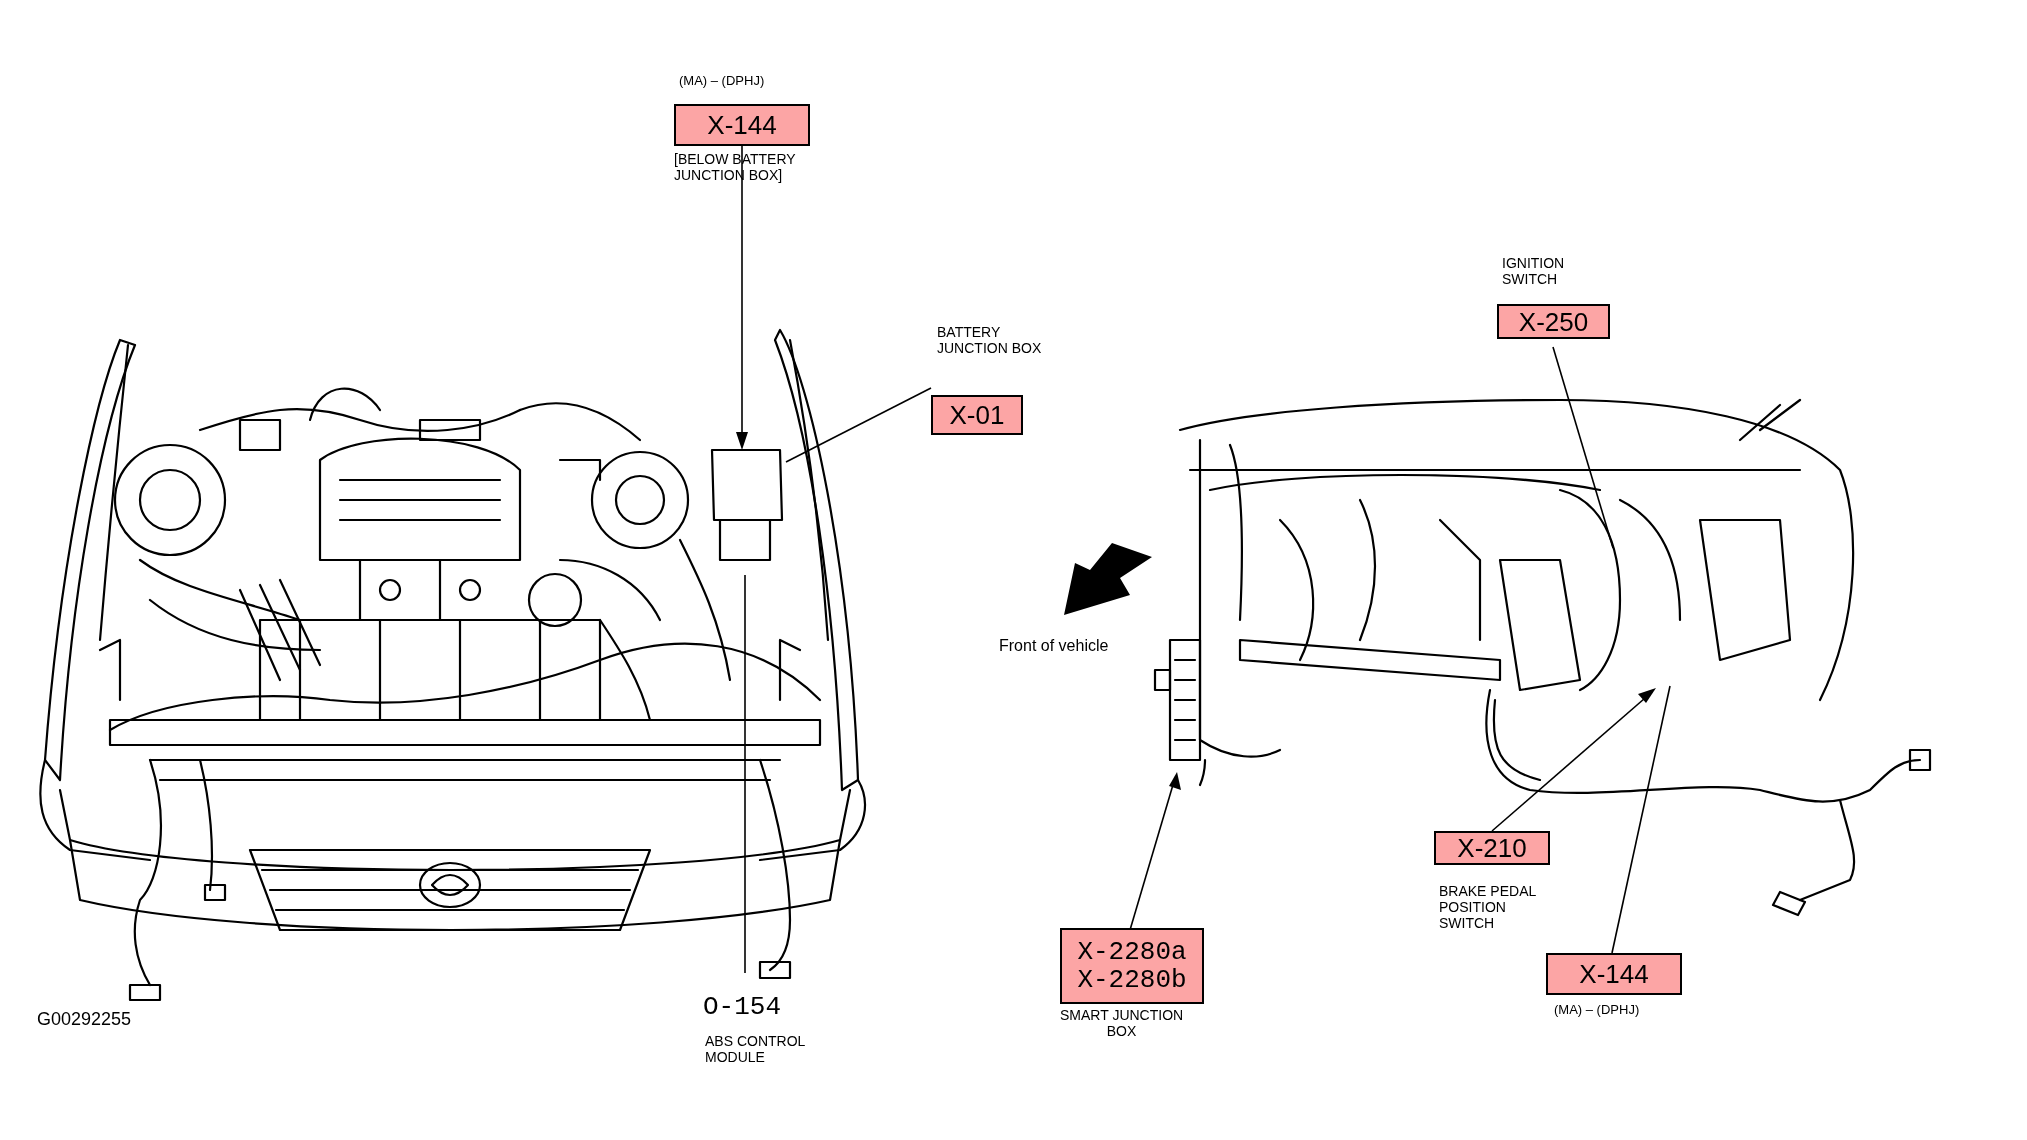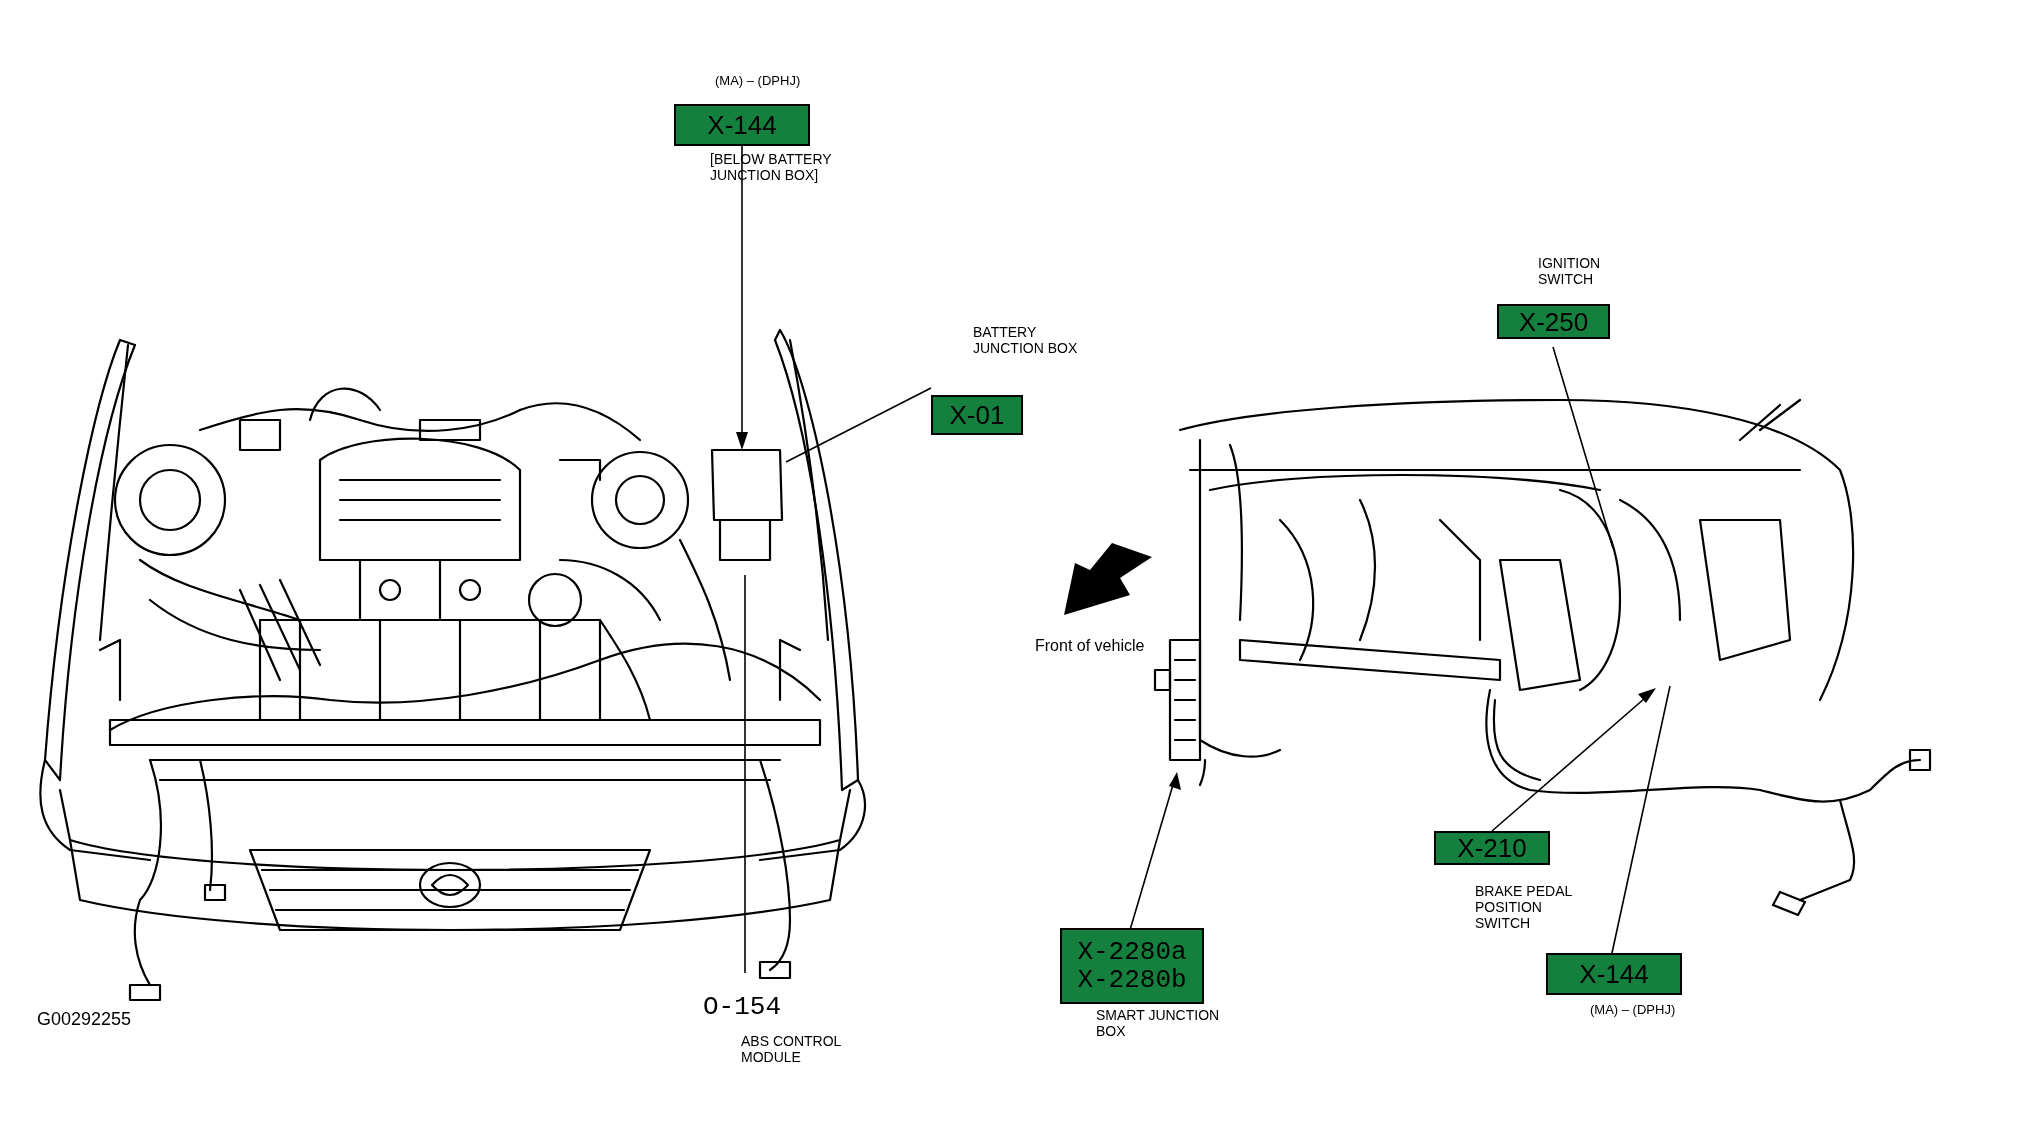--- a/index.html
+++ b/index.html
@@ -1,20 +1,20 @@
 <!DOCTYPE html>
 <html><head>
 <meta charset="utf-8">
 <style>
   html, body { margin:0; padding:0; background:#ffffff; }
   body { width:2027px; height:1140px; position:relative; overflow:hidden;
          font-family:"Liberation Sans", sans-serif; color:#000; }
   svg.art { position:absolute; left:0; top:0; }
-  .lbl { position:absolute; font-size:14px; line-height:16px; text-transform:uppercase; white-space:pre;margin-left:36px; }
-  .box { position:absolute; border:2.5px solid #000; background:#15803d; box-sizing:border-box;
+  .lbl { position:absolute; font-size:14px; line-height:16px; text-transform:uppercase; white-space:pre; }
+  .box { position:absolute; border:2.5px solid #000; background:#fca5a5; box-sizing:border-box;
          display:flex; flex-direction:column; align-items:center; justify-content:center;
          font-size:26px; line-height:28px; }
   .big { position:absolute; font-size:26px; font-weight:normal;font-family:Liberation Mono, monospace; }
   .fig { position:absolute; font-size:18px; }
 </style>
 </head>
 <body>
 
 <svg class="art" width="2027" height="1140" viewBox="0 0 2027 1140">
   <g fill="none" stroke="#000" stroke-width="2.2" stroke-linejoin="round" stroke-linecap="round">
@@ -156,21 +156,21 @@
 <div class="box" style="left:1497px;top:304px;width:113px;height:35px;">
   <span>X-250</span>
 </div>
 
 <div class="lbl" style="left:999px;top:638px;font-size:16px;text-transform:none;">Front of vehicle</div>
 
 <div class="box" style="left:1060px;top:928px;width:144px;height:76px;font-family:Liberation Mono, monospace;">
   <span>X-2280a</span>
   <span>X-2280b</span>
 </div>
-<div class="lbl" style="left:1060px;top:1007px;">SMART JUNCTION
+<div class="lbl" style="left:1060px;top:1007px;text-align:center;">SMART JUNCTION
 BOX</div>
 
 <div class="box" style="left:1434px;top:831px;width:116px;height:34px;">
   <span>X-210</span>
 </div>
 <div class="lbl" style="left:1439px;top:883px;">BRAKE PEDAL
 POSITION
 SWITCH</div>
 
 <div class="box" style="left:1546px;top:953px;width:136px;height:42px;">

